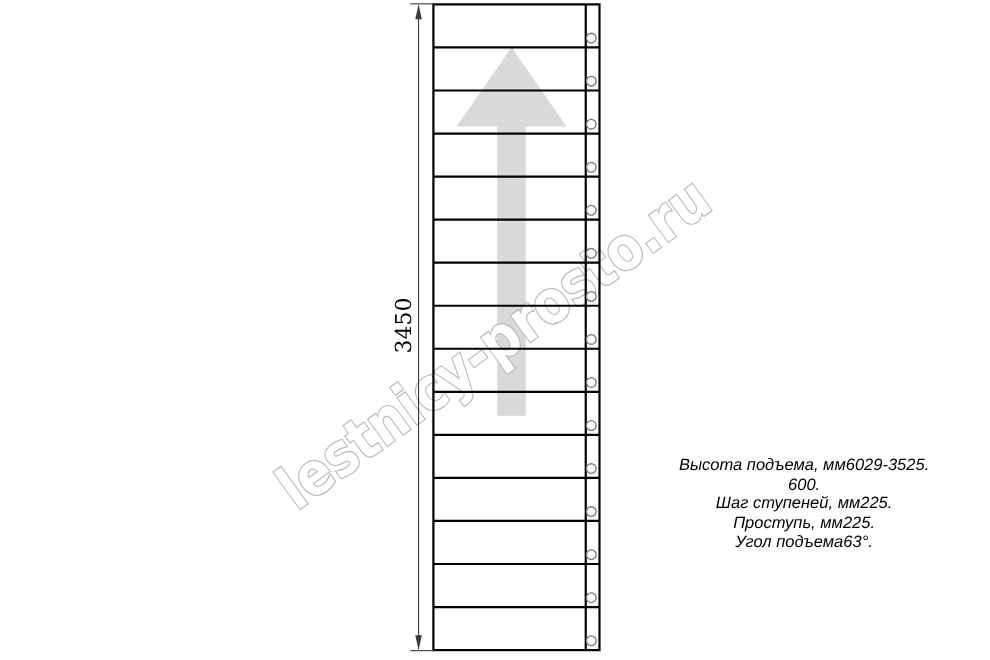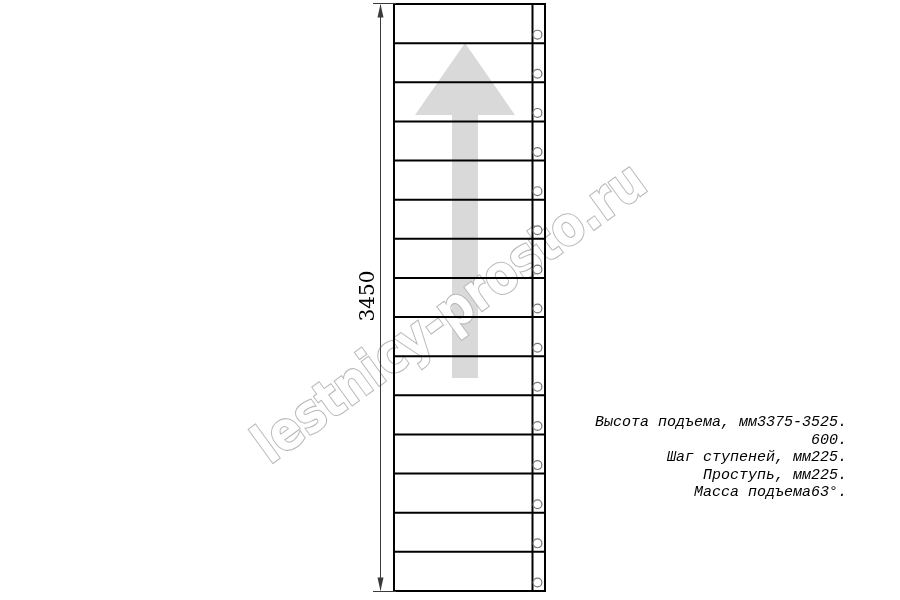--- a/index.html
+++ b/index.html
@@ -37,21 +37,21 @@
   }
 
   .specs {
     position: absolute;
     left: 615px;
     top: 414px;
     width: 232px;
     font: italic 15px/17.6px "Liberation Sans", sans-serif;
     color: #000000;
   }
-  .spec-row { display: flex; justify-content: flex-end; font-family: Liberation Mono, monospace; }
+  .spec-row { display: flex; justify-content: center; }
   .spec-label { white-space: nowrap; }
   .spec-value { white-space: nowrap; text-align: right; }
 </style>
 </head>
 <body>
 
 <div class="canvas">
 
   <svg width="900" height="600" viewBox="0 0 900 600">
 
@@ -101,31 +101,31 @@
       <line class="thin" x1="373" y1="591.5" x2="396" y2="591.5"></line>
       <polygon points="380.5,4 377.5,17.5 383.5,17.5" fill="#3a3a3a"></polygon>
       <polygon points="380.5,591 377.5,577.5 383.5,577.5" fill="#3a3a3a"></polygon>
       <text class="dim-text" x="374" y="296" transform="rotate(-90 374 296)" text-anchor="middle">3450</text>
     </g>
   </svg>
 
   <div class="specs">
     <div class="spec-row">
       <span class="spec-label">Высота подъема, мм</span>
-      <span class="spec-value">3375-3525.</span>
+      <span class="spec-value">6029-3525.</span>
     </div>
     <div class="spec-row">
       <span class="spec-value">600.</span>
     </div>
     <div class="spec-row">
       <span class="spec-label">Шаг ступеней, мм</span>
       <span class="spec-value">225.</span>
     </div>
     <div class="spec-row">
       <span class="spec-label">Проступь, мм</span>
       <span class="spec-value">225.</span>
     </div>
     <div class="spec-row">
-      <span class="spec-label">Масса подъема</span>
+      <span class="spec-label">Угол подъема</span>
       <span class="spec-value">63°.</span>
     </div>
   </div>
 </div>
 
 </body></html>

